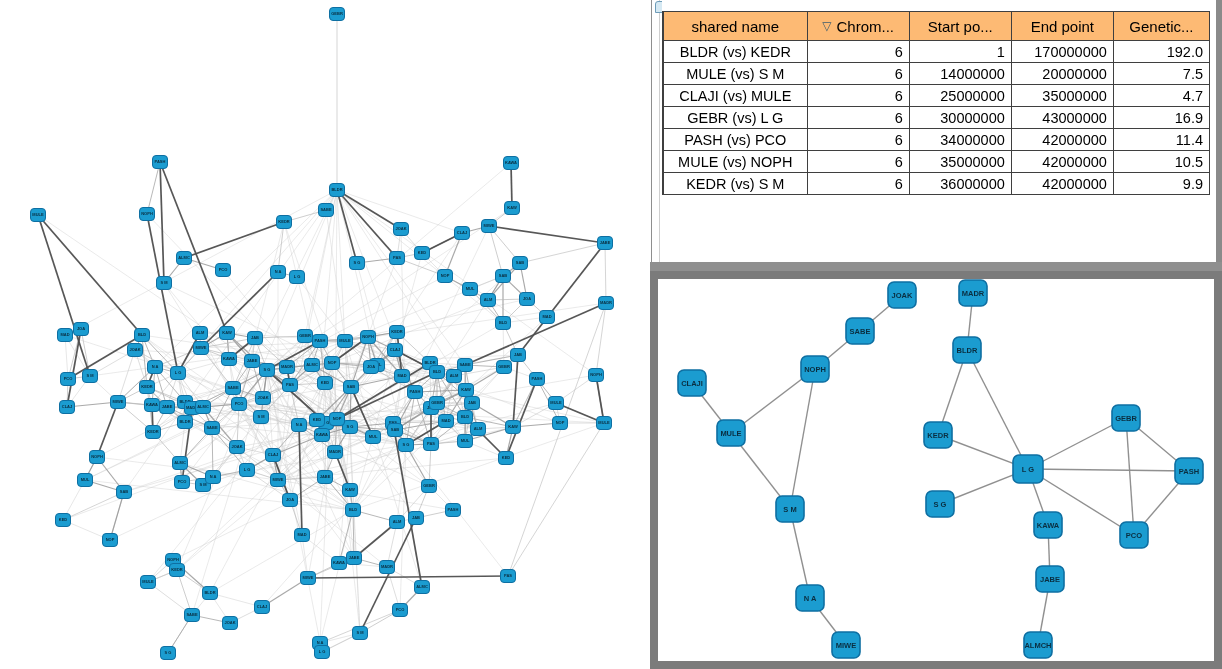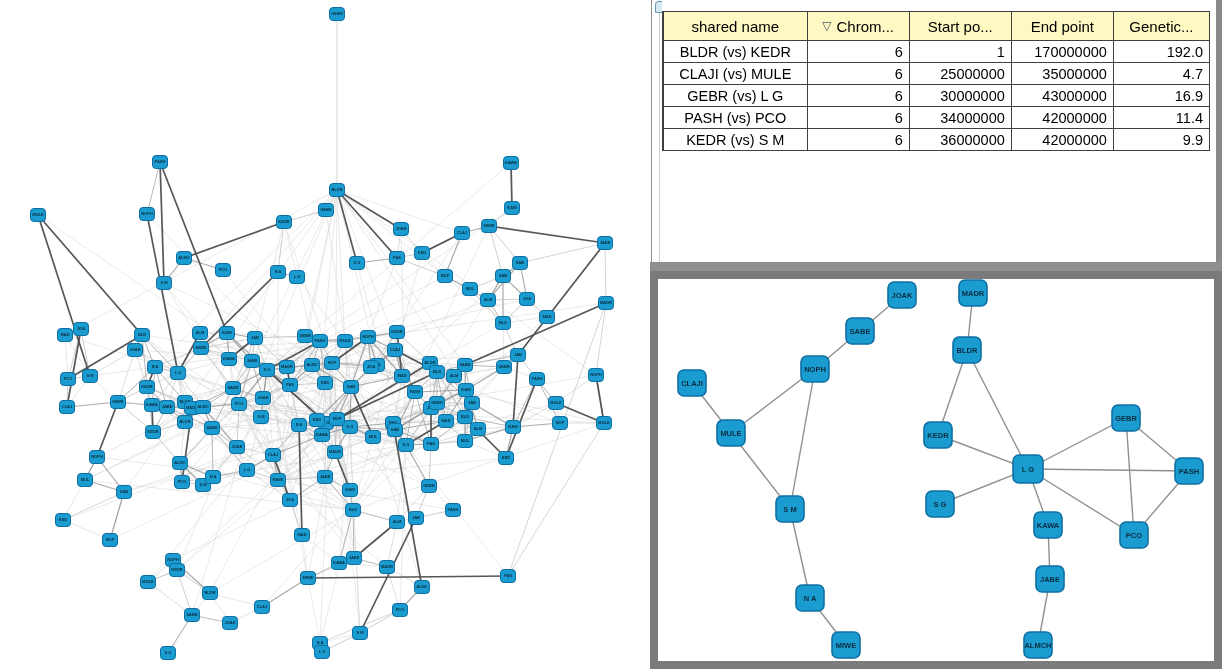--- a/index.html
+++ b/index.html
@@ -7,21 +7,21 @@
         font-family:"Liberation Sans",sans-serif;}
   .left-panel{position:absolute;left:0;top:0;width:650px;height:669px;background:#ffffff;}
   .left-panel svg{display:block;width:650px;height:669px;}
   .gutter-line1{position:absolute;left:651px;top:0;width:1px;height:262px;background:#8f8f8f;}
   .gutter-line2{position:absolute;left:659px;top:0;width:1px;height:262px;background:#cfcfcf;}
   .table-tab{position:absolute;left:655px;top:1px;width:60px;height:10px;background:#d6e9f3;
              border:1px solid #6e9cb8;border-radius:3px 3px 0 0;}
   .table-panel{position:absolute;left:662px;top:0;width:554px;height:262px;background:#ffffff;}
   .grid{border-collapse:collapse;table-layout:fixed;margin-top:11px;width:548px;
         border:1px solid #3f3f3f;border-left:2px solid #3f3f3f;}
-  .grid th{background:#fef9c3;height:28px;font-size:15px;font-weight:400;color:#000;
+  .grid th{background:#fdba74;height:28px;font-size:15px;font-weight:400;color:#000;
            border:1px solid #3f3f3f;padding:0 3px;overflow:hidden;white-space:nowrap;}
   .grid td{height:21px;font-size:14.5px;color:#000;border:1px solid #3f3f3f;
            padding:0 4px;overflow:hidden;white-space:nowrap;background:#ffffff;}
   .grid td.name-cell{text-align:center;}
   .grid td.num-cell{text-align:right;padding-right:6px;}
   .th-end{padding-right:4px;}
   .th-flex{display:flex;align-items:center;justify-content:center;gap:5px;}
   .filter-icon{font-size:12px;color:#3d5c6e;line-height:1;}
   .table-right-band{position:absolute;left:1216px;top:0;width:6px;height:262px;background:#8a8a8a;}
   .splitter{position:absolute;left:650px;top:262px;width:572px;height:9px;background:#8f8f8f;}
@@ -1400,39 +1400,53 @@
       </thead>
       <tbody id="tableBody">
           <tr>
             <td class="name-cell">BLDR (vs) KEDR</td>
             <td class="num-cell">6</td>
             <td class="num-cell">1</td>
             <td class="num-cell">170000000</td>
             <td class="num-cell">192.0</td>
           </tr>
           <tr>
+            <td class="name-cell">MULE (vs) S M</td>
+            <td class="num-cell">6</td>
+            <td class="num-cell">14000000</td>
+            <td class="num-cell">20000000</td>
+            <td class="num-cell">7.5</td>
+          </tr>
+          <tr>
             <td class="name-cell">CLAJI (vs) MULE</td>
             <td class="num-cell">6</td>
             <td class="num-cell">25000000</td>
             <td class="num-cell">35000000</td>
             <td class="num-cell">4.7</td>
           </tr>
           <tr>
             <td class="name-cell">GEBR (vs) L G</td>
             <td class="num-cell">6</td>
             <td class="num-cell">30000000</td>
             <td class="num-cell">43000000</td>
             <td class="num-cell">16.9</td>
           </tr>
           <tr>
             <td class="name-cell">PASH (vs) PCO</td>
             <td class="num-cell">6</td>
             <td class="num-cell">34000000</td>
             <td class="num-cell">42000000</td>
             <td class="num-cell">11.4</td>
+          </tr>
+          <tr>
+            <td class="name-cell">MULE (vs) NOPH</td>
+            <td class="num-cell">6</td>
+            <td class="num-cell">35000000</td>
+            <td class="num-cell">42000000</td>
+            <td class="num-cell">10.5</td>
           </tr>
           <tr>
             <td class="name-cell">KEDR (vs) S M</td>
             <td class="num-cell">6</td>
             <td class="num-cell">36000000</td>
             <td class="num-cell">42000000</td>
             <td class="num-cell">9.9</td>
           </tr>
         </tbody>
     </table>

